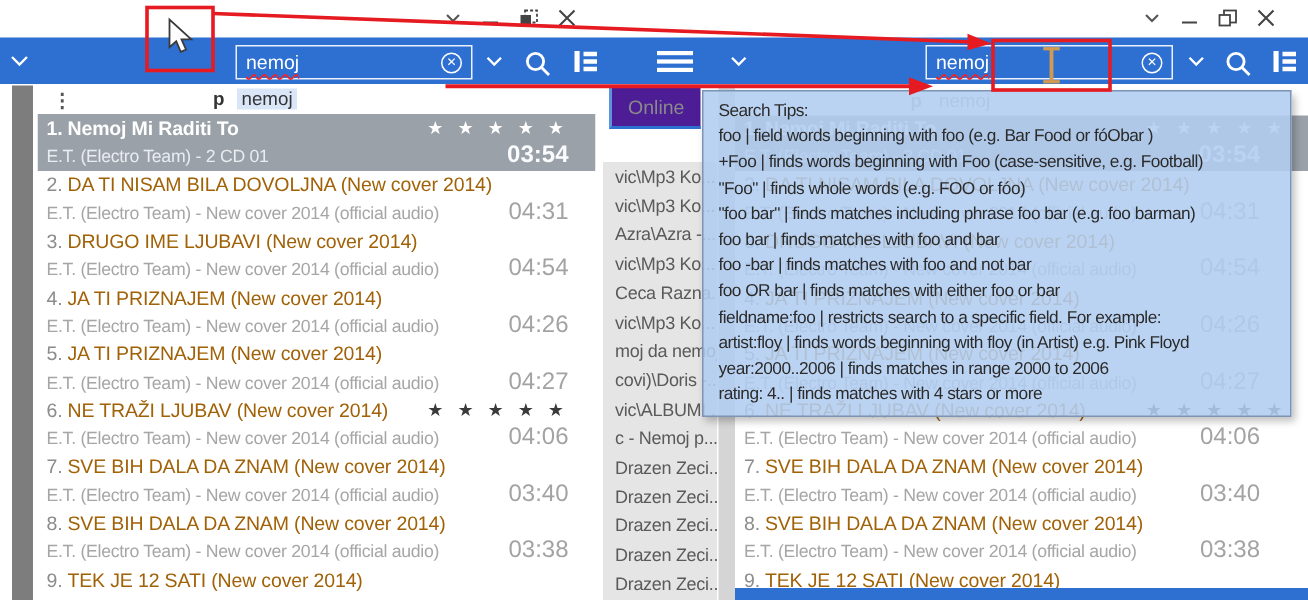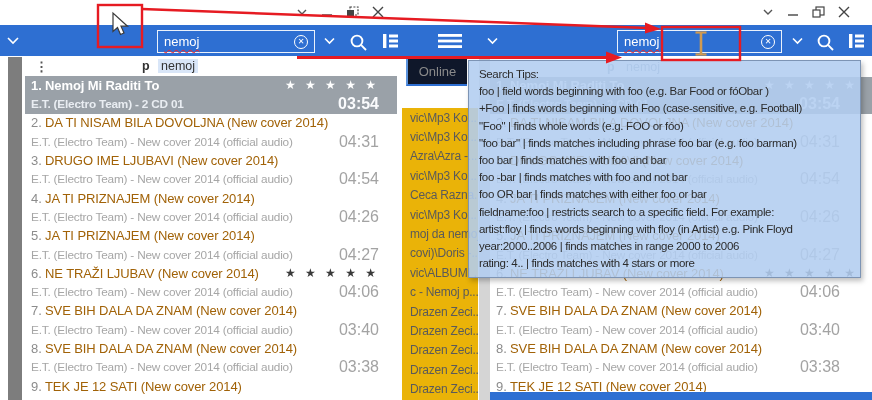--- a/index.html
+++ b/index.html
@@ -41,32 +41,32 @@
   .track { height:37.6px; cursor:pointer; }
   .l1,.l2 { height:18.8px; display:flex; align-items:center; white-space:nowrap; }
   .num { padding-left:6px; width:20px; flex:none; font-size:13px; color:#8c8c8c; }
   .ttl { font-size:13px; color:#a16207; letter-spacing:-.1px; }
   .strs { margin-left:auto; padding-right:18px; letter-spacing:3px; font-size:12px; color:#3a3a3a; }
   .art { padding-left:6px; font-size:11.8px; color:#a6a6a6; letter-spacing:-.2px; }
   .tim { margin-left:auto; padding-right:18px; font-size:16px; color:#a3a3a3; }
   .track.sel { background:#9aa1a8; }
   .track.sel .num,.track.sel .ttl { color:#fff; font-weight:bold; }
   .track.sel .strs { color:#fff; }
-  .track.sel .art { color:#e9edf2;font-weight:bold; }
+  .track.sel .art { color:#e9edf2; }
   .track.sel .tim { color:#fafbfd; font-weight:bold; }
   .list-right .strs { padding-right:14px; }
   .list-right .tim  { padding-right:32px; }
   .bottom-blue { left:490px; top:392px; width:382px; height:8px; background:#2e6fd2; z-index:3; }
 
   
-  .online-tab { left:406px; top:57px; width:61px; height:29px; background:#0f172a;
+  .online-tab { left:406px; top:57px; width:61px; height:29px; background:#4c1d95;
                 border-left:2px solid #5b93dd; border-top:1px solid #c9d4e4; border-bottom:2px solid #2e6fd2;
                 display:flex; align-items:center; justify-content:center;
                 color:#8a8a8a; font-size:13px; z-index:2; cursor:pointer; }
-  .path-col { left:402px; top:108px; width:76px; height:292px; overflow:hidden; z-index:1; background:#eab308; }
+  .path-col { left:402px; top:108px; width:76px; height:292px; overflow:hidden; z-index:1; background:#e5e5e5; }
   .path-row { height:19.4px; display:flex; align-items:center; font-size:12px; color:#5a5a5a;
               white-space:nowrap; padding-left:8px; letter-spacing:-.2px; }
 
   
   .tooltip { left:468px; top:60px; width:393px; height:218px; z-index:5;
              background:rgba(178,205,240,.88); border:1px solid #7d94b4;
              box-shadow:2px 3px 5px rgba(0,0,0,.25);
              padding:5px 0 17px 10px; overflow:hidden; }
   .tip-line { font-size:11.5px; letter-spacing:-.35px; line-height:17.2px;
               color:#2b2b2b; white-space:nowrap; }

